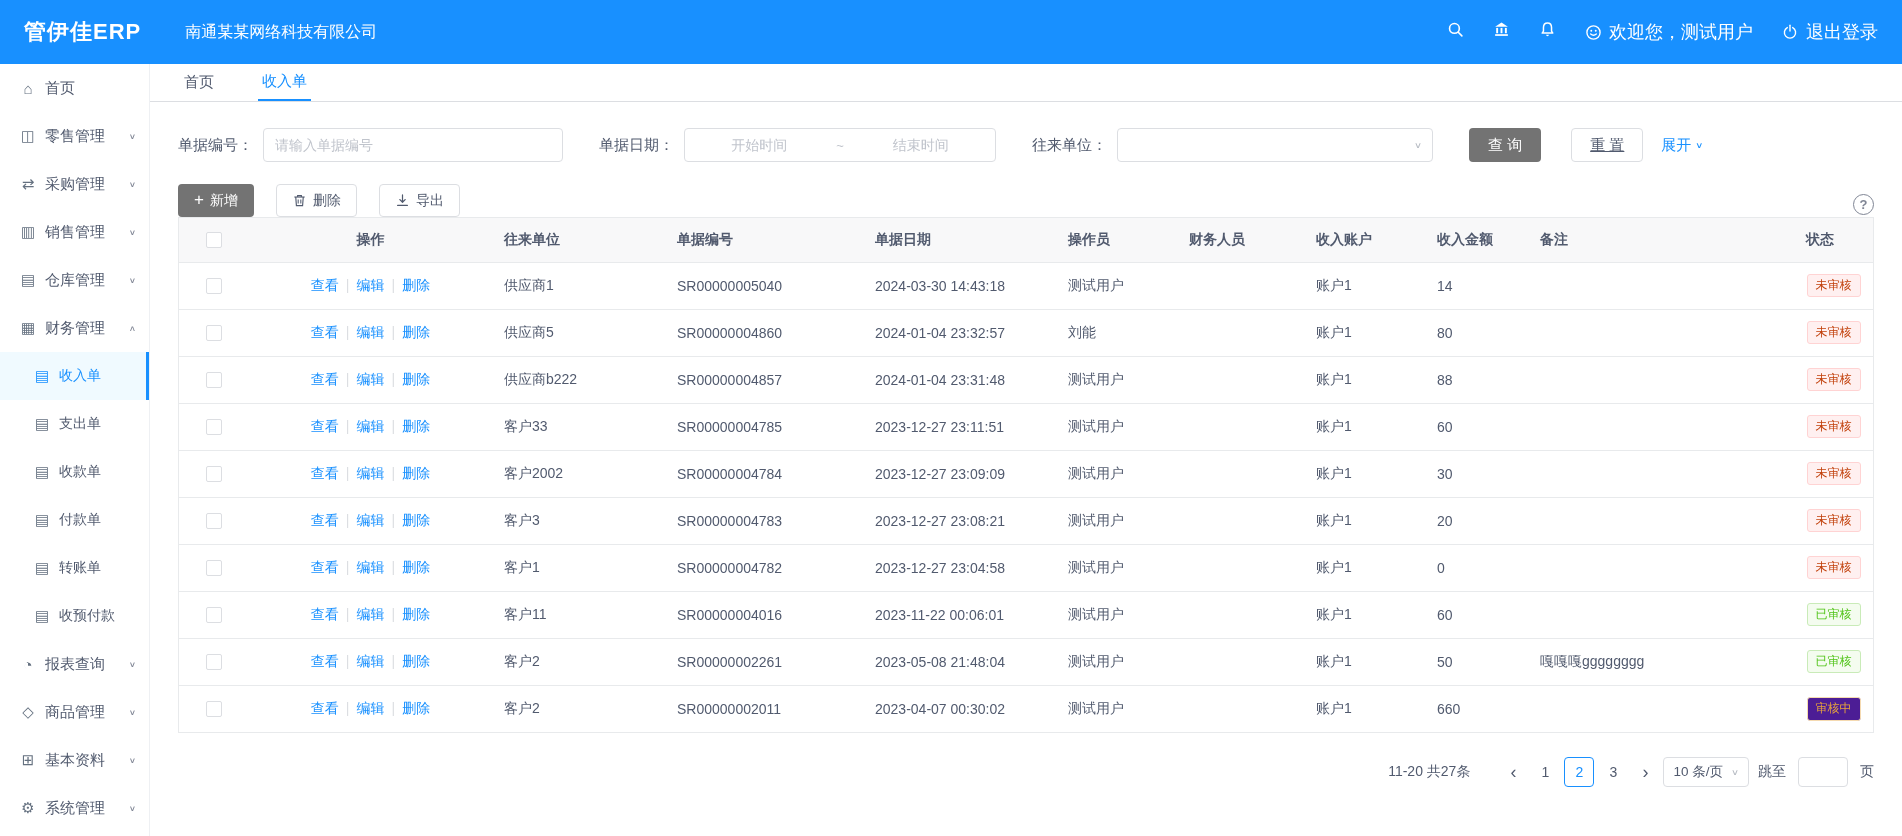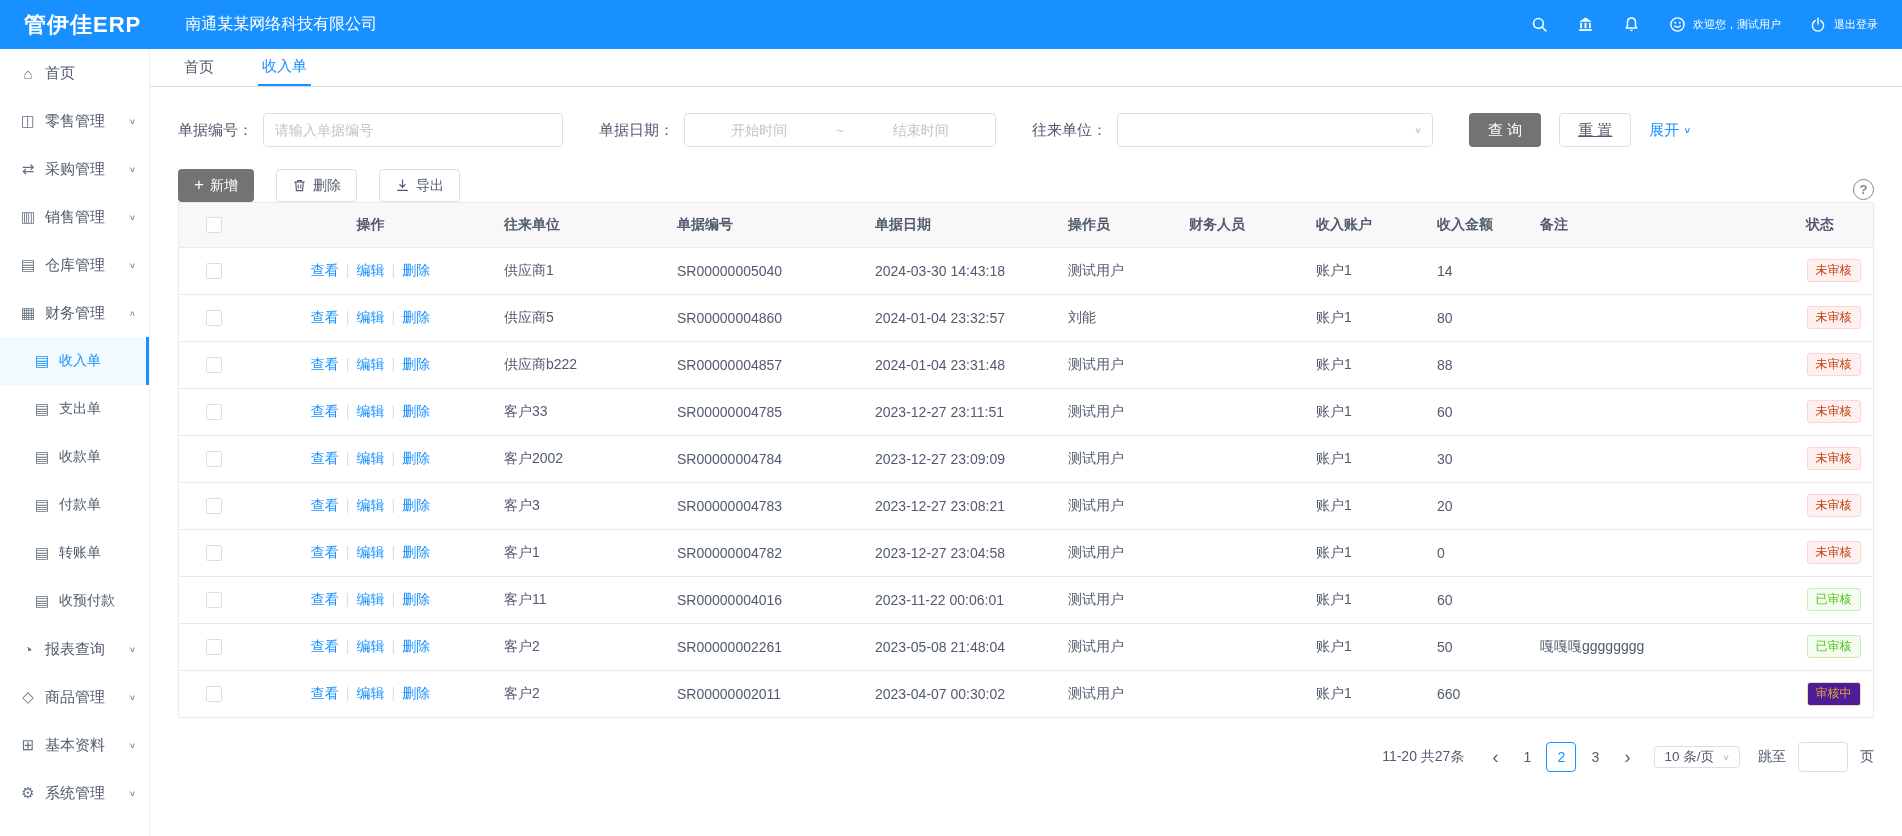--- a/index.html
+++ b/index.html
@@ -1,24 +1,24 @@
 <!DOCTYPE html>
 <html><head>
 <meta charset="utf-8">
 <style>
   * { margin:0; padding:0; box-sizing:border-box; }
   html,body { width:1902px; height:836px; overflow:hidden; background:#fff;
     font-family:"Liberation Sans","DejaVu Sans",sans-serif; color:#515a6e; }
 
   
-  .app-header { height:49px; background:#1890ff; display:flex; align-items:center;
+  .app-header { height:64px; background:#1890ff; display:flex; align-items:center;
     padding:0 24px; color:#fff; }
   .logo { font-size:22px; font-weight:bold; letter-spacing:1px; margin-right:44px; white-space:nowrap; }
   .company { font-size:16px; }
-  .header-right { margin-left:auto; display:flex; gap:28px; font-size:11px; }
+  .header-right { margin-left:auto; display:flex; gap:28px; font-size:18px; }
   .h-icon { width:18px; height:18px; display:inline-flex; align-items:center; justify-content:center; cursor:pointer; }
   .h-group { display:flex; align-items:center; gap:7px; cursor:pointer; }
 
   
   .layout { display:flex; height:787px; }
   .sidebar { width:152px; background:#fff; border-right:1px solid #eef0f3; overflow:hidden; }
   .side-item { height:48px; display:flex; align-items:center; gap:9px; padding-left:20px;
     font-size:15px; color:#515a6e; cursor:pointer; }
   .side-icon { font-size:15px; color:#657180; width:16px; text-align:center; }
   .side-caret { margin-left:auto; margin-right:13px; font-size:10px; color:#808695; transform:scaleY(.8); }
@@ -89,27 +89,27 @@
   .sep { color:#dcdee2; margin:0 7px; }
   .badge { display:inline-block; padding:3px 8px; font-size:12px; line-height:1.3;
     border-radius:3px; border:1px solid; }
   .badge-red    { color:#c2410c; background:#fff0f0; border-color:#ffd3d3; }
   .badge-green  { color:#52c41a; background:#f4fcef; border-color:#c9ebb8; }
   .badge-orange { color:#e6a23c; background:#4c1d95; border-color:#f5dab1; }
 
   
   .pagination { margin-top:24px; display:flex; justify-content:flex-end; align-items:center;
     gap:6px; font-size:14px; color:#515a6e; }
-  .pg-total { margin-right:16px; }
+  .pg-total { margin-right:28px; }
   .page-arrow { font-size:18px; color:#515a6e; cursor:pointer; padding:0 6px; line-height:1; }
   .page-btn { min-width:30px; height:30px; display:inline-flex; align-items:center; justify-content:center;
     border-radius:4px; cursor:pointer; margin:0 2px; border:1px solid transparent; background:#fff; }
   .page-btn.active { border-color:#1890ff; color:#1890ff; }
-  .size-select { height:22px; border:1px solid #dcdee2; border-radius:4px; display:inline-flex;
-    align-items:center; gap:8px; padding:0 9px; font-size:13.5px; cursor:pointer; margin:0 12px; }
+  .size-select { height:30px; border:1px solid #dcdee2; border-radius:4px; display:inline-flex;
+    align-items:center; gap:8px; padding:0 9px; font-size:13.5px; cursor:pointer; margin:0 3px; }
   .jump-input { width:50px; height:30px; border:1px solid #dcdee2; border-radius:4px;
     margin:0 6px; outline:none; text-align:center; font-size:14px; font-family:inherit; }
 </style>
 </head>
 <body>
 
 <div class="app-header">
   <div class="logo">管伊佳ERP</div>
   <div class="company">南通某某网络科技有限公司</div>
   <div class="header-right">
@@ -260,21 +260,21 @@
         </div>
         <div class="f-group">
           <span class="f-label">往来单位：</span>
           <div class="select-box">
             <span class="chev">∨</span>
           </div>
         </div>
         <div class="f-group">
           <button class="btn btn-primary">查 询</button>
         </div>
-        <div class="f-group" style="margin-left:18px;text-decoration:underline;">
+        <div class="f-group" style="margin-left:30px;text-decoration:underline;">
           <button class="btn btn-default">重 置</button>
         </div>
         <div class="f-group" style="margin-left:18px;">
           <span class="link-blue">
             <span>展开</span>
             <span class="chev">∨</span>
           </span>
         </div>
       </div>
 

